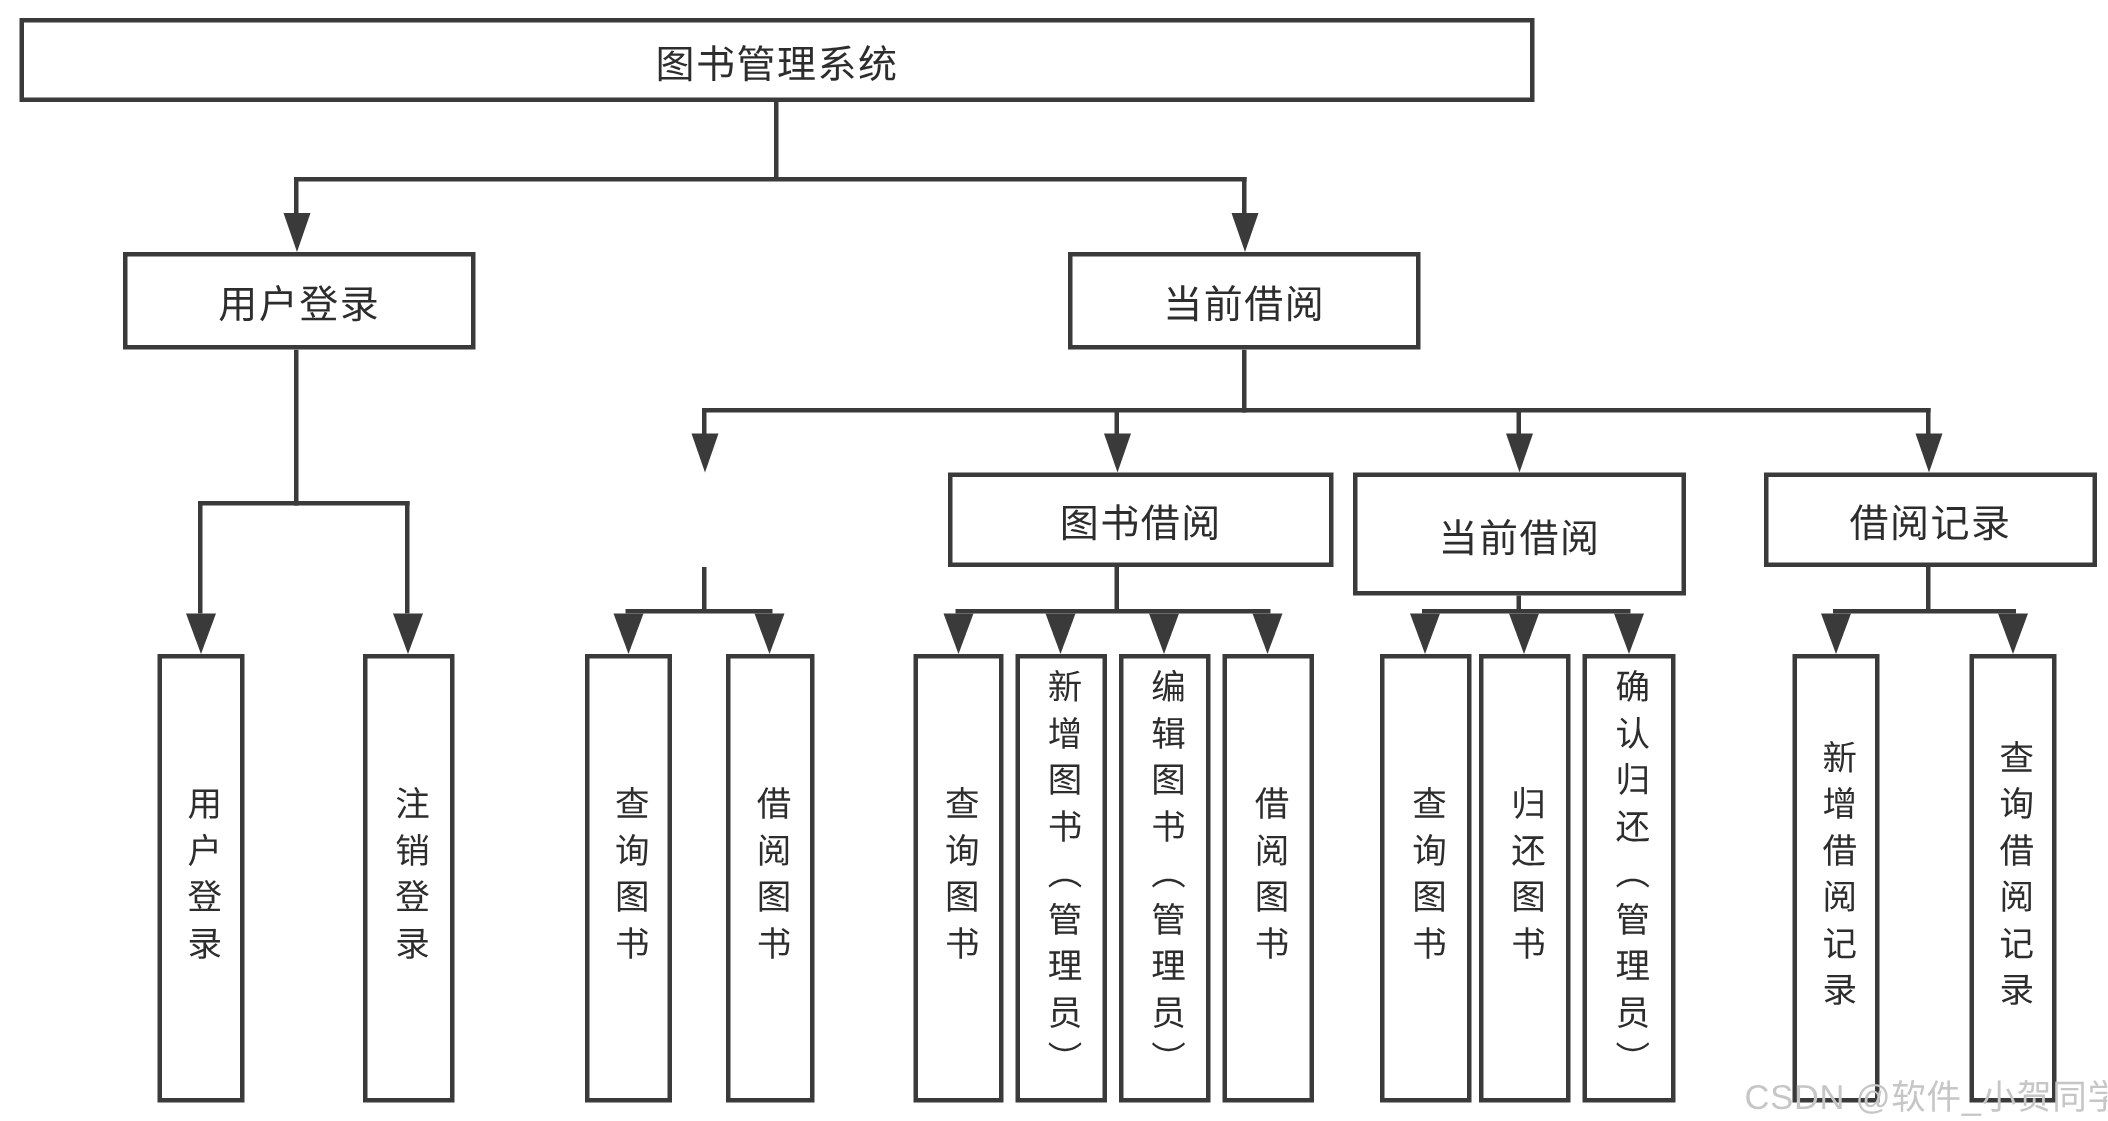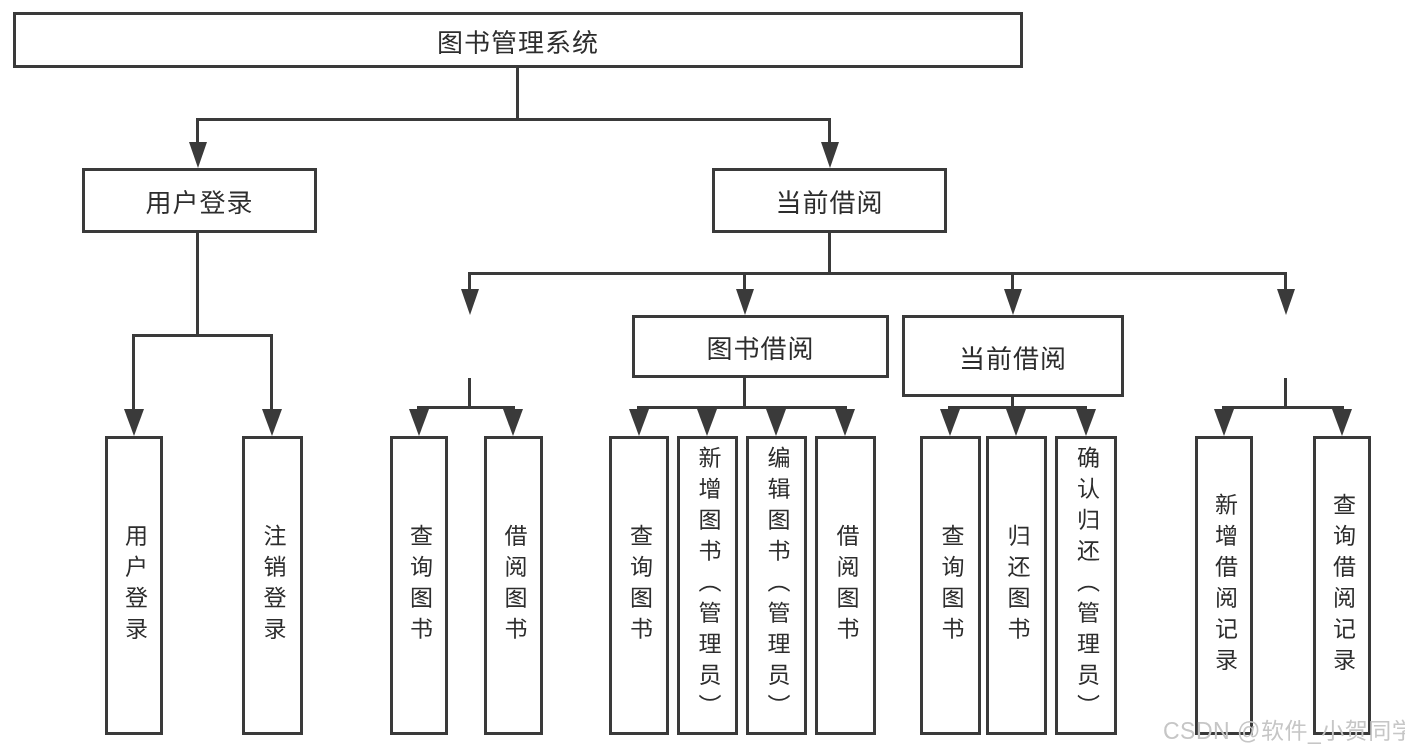--- a/index.html
+++ b/index.html
@@ -96,20 +96,21 @@
   <div class="arrow sm" style="left:461px; top:289px;"></div>
   <div class="vline" style="left:743px; top:272px; height:20px;"></div>
   <div class="arrow sm" style="left:736px; top:289px;"></div>
   <div class="vline" style="left:1011px; top:272px; height:20px;"></div>
   <div class="arrow sm" style="left:1004px; top:289px;"></div>
   <div class="vline" style="left:1284px; top:272px; height:20px;"></div>
   <div class="arrow sm" style="left:1277px; top:289px;"></div>
 
   <div class="node" style="left:632px; top:315px; width:257px; height:63px;text-align:right;">图书借阅</div>
   <div class="node" style="left:902px; top:315px; width:222px; height:82px;">当前借阅</div>
+  <div class="node" style="left:1176px; top:315px; width:222px; height:63px;">借阅记录</div>
 
   <div class="vline" style="left:468px; top:378px; height:30px;"></div>
   <div class="hline" style="left:417px; top:406px; width:98px;"></div>
   <div class="arrow" style="left:409px; top:409px;"></div>
   <div class="arrow" style="left:503px; top:409px;"></div>
 
   <div class="vline" style="left:743px; top:378px; height:30px;"></div>
   <div class="hline" style="left:637px; top:406px; width:210px;"></div>
   <div class="arrow" style="left:629px; top:409px;"></div>
   <div class="arrow" style="left:697px; top:409px;"></div>

